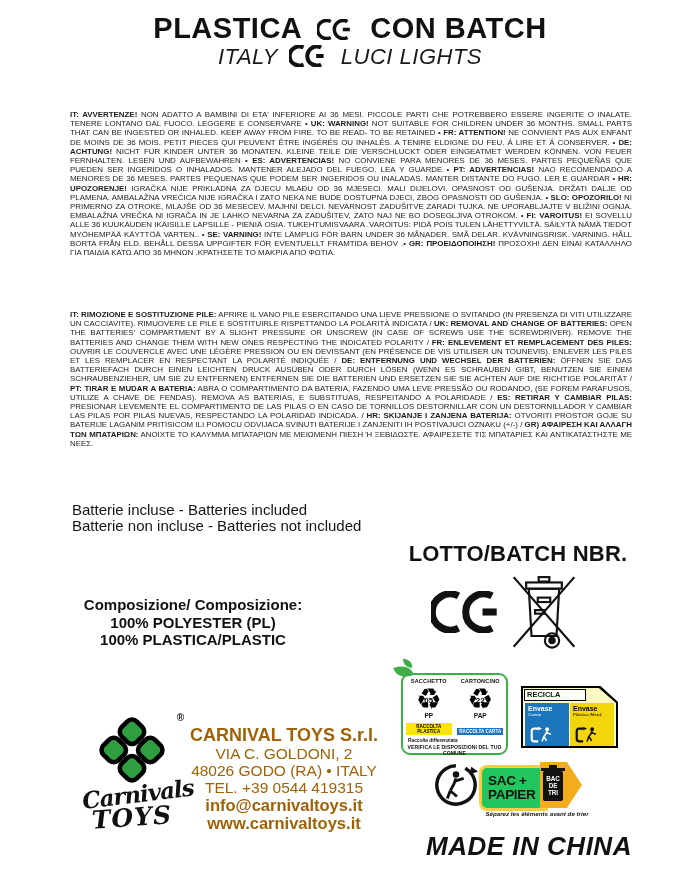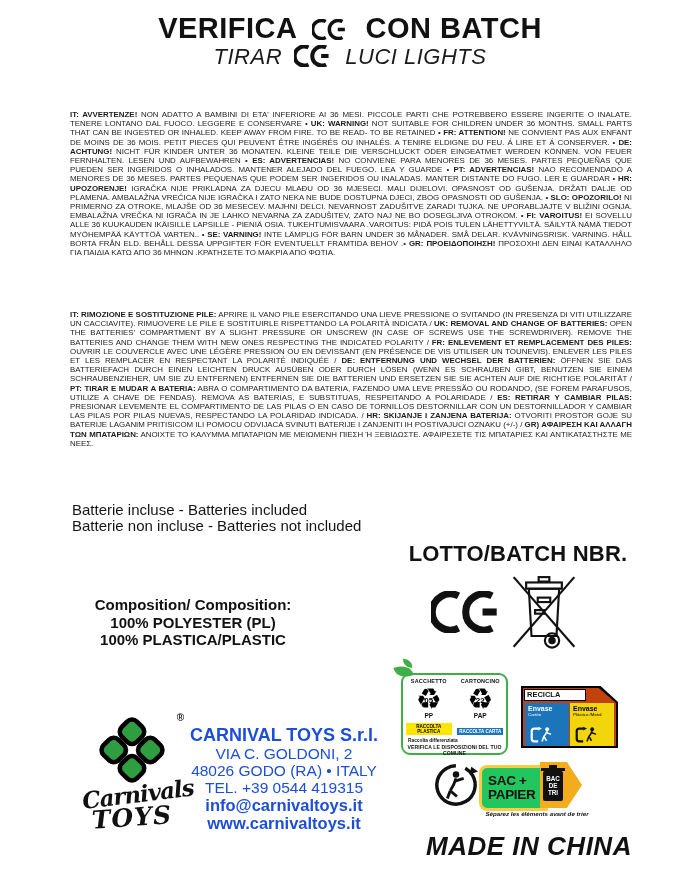--- a/index.html
+++ b/index.html
@@ -45,39 +45,39 @@
     font-size:8px;font-weight:bold;color:#000;}
   .mat-abbr{font-size:6.5px;font-weight:bold;margin-top:-2px;}
   .mat-label{display:inline-block;font-size:4.6px;font-weight:bold;padding:1px 2px;margin-top:1px;}
   .mat-label.yellow{background:var(--raccolta-plastica-bg,#ffe600);color:#000;}
   .mat-label.blue{background:var(--raccolta-carta-bg,#1c75bc);color:#fff;}
   .pack-note{font-size:4.8px;font-weight:bold;padding-left:5px;margin-top:1px;}
   .pack-footer{font-size:5.1px;font-weight:bold;text-align:center;margin-top:1px;letter-spacing:.1px;}
   
   .recicla-box{position:absolute;left:521px;top:686px;width:97px;height:62px;background:#000;
     clip-path:polygon(0 0,82% 0,100% 26%,100% 100%,0 100%);}
-  .recicla-inner{position:absolute;inset:2px;background:#c2410c;
+  .recicla-inner{position:absolute;inset:2px;background:#fef9c3;
     clip-path:polygon(0 0,81.5% 0,100% 26%,100% 100%,0 100%);}
   .recicla-head{position:absolute;left:1px;top:1px;width:58px;height:10px;border:1.5px solid #000;
     background:#fff;font-size:7.5px;font-weight:bold;line-height:10px;padding-left:2px;z-index:2;}
   .panel{position:absolute;top:15px;height:44px;width:44px;}
   .panel.blue{left:2px;background:var(--recicla-blue,#1b75bb);color:#fff;}
   .panel.yellow{left:47px;background:var(--recicla-yellow,#f2d50a);color:#000;}
   .panel .pt{font-size:7px;font-weight:bold;padding:2px 0 0 3px;}
   .panel .ps{font-size:4.4px;padding-left:3px;line-height:5px;}
   .panel svg{position:absolute;left:4px;bottom:3px;}
   
   .logo{position:absolute;left:82px;top:712px;width:100px;text-align:center;}
   .logo .reg{position:absolute;right:-2px;top:0;font-size:10px;font-weight:bold;}
   .brand-script{font-family:"DejaVu Serif",serif;font-style:italic;font-weight:bold;
     font-size:23px;line-height:22px;transform:rotate(-7deg);margin-top:-8px;letter-spacing:-1px;}
   .brand-word{font-family:"DejaVu Serif",serif;font-style:italic;font-weight:bold;
     font-size:25px;line-height:24px;transform:rotate(-4deg);letter-spacing:1px;}
   
-  .company{position:absolute;left:183px;top:726px;width:202px;text-align:center;color:#1d4ed8;}
+  .company{position:absolute;left:183px;top:726px;width:202px;text-align:center;color:#a16207;}
   .company .name{font-weight:bold;font-size:18px;line-height:19px;}
   .company .line{font-size:15.5px;line-height:17px;}
   .company .strong{font-weight:bold;font-size:16.5px;line-height:18px;}
   
   .triman-svg{position:absolute;left:433px;top:762px;}
   .sac-box{position:absolute;left:479px;top:765px;width:66px;height:40px;background:#22c55e;
     border:3px solid var(--sac-border,#f7ce43);border-radius:8px 0 0 8px;border-right:none;}
   .sac-text{font-weight:bold;font-size:13.5px;line-height:13.5px;padding:6px 0 0 6px;
     letter-spacing:-.3px;white-space:nowrap;}
   .bac-arrow{position:absolute;left:540px;top:762px;width:42px;height:46px;
@@ -93,30 +93,30 @@
   
   .madein{position:absolute;left:418px;top:831px;width:222px;text-align:center;
     font-weight:bold;font-style:italic;font-size:26px;letter-spacing:.5px;}
 </style>
 </head>
 <body>
 
 <div class="page">
 
   <div class="title1">
-    <span>VERIFICA</span>
+    <span>PLASTICA</span>
     <svg width="38" height="21" viewBox="0 0 118 64" aria-hidden="true">
       <path d="M42.7 7.1 A28 28 0 1 0 42.7 56.9" stroke="#111" stroke-width="11" fill="none"></path>
       <path d="M94.7 7.1 A28 28 0 1 0 94.7 56.9" stroke="#111" stroke-width="11" fill="none"></path>
       <line x1="80" y1="32" x2="102" y2="32" stroke="#111" stroke-width="11"></line>
     </svg>
     <span>CON BATCH</span>
   </div>
   <div class="title2">
-    <span>TIRAR</span>
+    <span>ITALY</span>
     <svg width="40" height="22" viewBox="0 0 118 64" aria-hidden="true">
       <path d="M42.7 7.1 A28 28 0 1 0 42.7 56.9" stroke="#111" stroke-width="12" fill="none"></path>
       <path d="M94.7 7.1 A28 28 0 1 0 94.7 56.9" stroke="#111" stroke-width="12" fill="none"></path>
       <line x1="80" y1="32" x2="102" y2="32" stroke="#111" stroke-width="12"></line>
     </svg>
     <span>LUCI LIGHTS</span>
   </div>
 
   <p class="warn" id="p1"><b>IT: AVVERTENZE!</b> NON ADATTO A BAMBINI DI ETA' INFERIORE AI 36 MESI. PICCOLE PARTI CHE POTREBBERO ESSERE INGERITE O INALATE. TENERE LONTANO DAL FUOCO. LEGGERE E CONSERVARE • <b>UK: WARNING!</b> NOT SUITABLE FOR CHILDREN UNDER 36 MONTHS. SMALL PARTS THAT CAN BE INGESTED OR INHALED. KEEP AWAY FROM FIRE. TO BE READ- TO BE RETAINED • <b>FR: ATTENTION!</b> NE CONVIENT PAS AUX ENFANT DE MOINS DE 36 MOIS. PETIT PIECES QUI PEUVENT ÊTRE INGÉRÉS OU INHALÉS. A TENIRE ELDIGNE DU FEU. Á LIRE ET Á CONSERVER. • <b>DE: ACHTUNG!</b> NICHT FÜR KINDER UNTER 36 MONATEN. KLEINE TEILE DIE VERSCHLUCKT ODER EINGEATMET WERDEN KÖNNEN. VON FEUER FERNHALTEN. LESEN UND AUFBEWAHREN • <b>ES: ADVERTENCIAS!</b> NO CONVIENE PARA MENORES DE 36 MESES. PARTES PEQUEÑAS QUE PUEDEN SER INGERIDOS O INHALADOS. MANTENER ALEJADO DEL FUEGO. LEA Y GUARDE • <b>PT: ADVERTENCIAS!</b> NAO RECOMENDADO A MENORES DE 36 MESES. PARTES PEQUENAS QUE PODEM SER INGERIDOS OU INALADAS. MANTER DISTANTE DO FUGO. LER E GUARDAR • <b>HR: UPOZORENJE!</b> IGRAČKA NIJE PRIKLADNA ZA DJECU MLAĐU OD 36 MJESECI. MALI DIJELOVI. OPASNOST OD GUŠENJA. DRŽATI DALJE OD PLAMENA. AMBALAŽNA VREĆICA NIJE IGRAČKA I ZATO NEKA NE BUDE DOSTUPNA DJECI, ZBOG OPASNOSTI OD GUŠENJA. • <b>SLO: OPOZORILO!</b> NI PRIMERNO ZA OTROKE, MLAJŠE OD 36 MESECEV. MAJHNI DELCI. NEVARNOST ZADUŠITVE ZARADI TUJKA. NE UPORABLJAJTE V BLIŽINI OGNJA. EMBALAŽNA VREČKA NI IGRAČA IN JE LAHKO NEVARNA ZA ZADUŠITEV, ZATO NAJ NE BO DOSEGLJIVA OTROKOM. • <b>FI: VAROITUS!</b> EI SOVELLU ALLE 36 KUUKAUDEN IKÄISILLE LAPSILLE - PIENIÄ OSIA. TUKEHTUMISVAARA .VAROITUS: PIDÄ POIS TULEN LÄHETTYVILTÄ. SÄILYTÄ NÄMÄ TIEDOT MYÖHEMPÄÄ KÄYTTÖÄ VARTEN.. • <b>SE: VARNING!</b> INTE LÄMPLIG FÖR BARN UNDER 36 MÅNADER. SMÅ DELAR. KVÄVNINGSRISK. VARNING. HÅLL BORTA FRÅN ELD. BEHÅLL DESSA UPPGIFTER FÖR EVENTUELLT FRAMTIDA BEHOV .• <b>GR: ΠΡΟΕΙΔΟΠΟΙΗΣΗ!</b> ΠΡΟΣΟΧΗ! ΔΕΝ ΕΙΝΑΙ ΚΑΤΑΛΛΗΛΟ ΓΙΑ ΠΑΙΔΙΑ ΚΑΤΩ ΑΠΟ 36 ΜΗΝΩΝ .ΚΡΑΤΗΣΕΤΕ ΤΟ ΜΑΚΡΙΑ ΑΠΟ ΦΩΤΙΑ.</p>
   <p class="warn" id="p2"><b>IT: RIMOZIONE E SOSTITUZIONE PILE:</b> APRIRE IL VANO PILE ESERCITANDO UNA LIEVE PRESSIONE O SVITANDO (IN PRESENZA DI VITI UTILIZZARE UN CACCIAVITE). RIMUOVERE LE PILE E SOSTITUIRLE RISPETTANDO LA POLARITÀ INDICATA / <b>UK: REMOVAL AND CHANGE OF BATTERIES:</b> OPEN THE BATTERIES' COMPARTMENT BY A SLIGHT PRESSURE OR UNSCREW (IN CASE OF SCREWS USE THE SCREWDRIVER). REMOVE THE BATTERIES AND CHANGE THEM WITH NEW ONES RESPECTING THE INDICATED POLARITY / <b>FR: ENLEVEMENT ET REMPLACEMENT DES PILES:</b> OUVRIR LE COUVERCLE AVEC UNE LÉGÈRE PRESSION OU EN DEVISSANT (EN PRÉSENCE DE VIS UTILISER UN TOUNEVIS). ENLEVER LES PILES ET LES REMPLACER EN RESPECTANT LA POLARITÉ INDIQUÉE / <b>DE: ENTFERNUNG UND WECHSEL DER BATTERIEN:</b> ÖFFNEN SIE DAS BATTERIEFACH DURCH EINEN LEICHTEN DRUCK AUSÜBEN ODER DURCH LÖSEN (WENN ES SCHRAUBEN GIBT, BENUTZEN SIE EINEM SCHRAUBENZIEHER, UM SIE ZU ENTFERNEN) ENTFERNEN SIE DIE BATTERIEN UND ERSETZEN SIE SIE ACHTEN AUF DIE RICHTIGE POLARITÄT / <b>PT: TIRAR E MUDAR A BATERIA:</b> ABRA O COMPARTIMENTO DA BATERIA, FAZENDO UMA LEVE PRESSÃO OU RODANDO, (SE FOREM PARAFUSOS, UTILIZE A CHAVE DE FENDAS). REMOVA AS BATERIAS, E SUBSTITUAS, RESPEITANDO A POLARIDADE / <b>ES: RETIRAR Y CAMBIAR PILAS:</b> PRESIONAR LEVEMENTE EL COMPARTIMENTO DE LAS PILAS O EN CASO DE TORNILLOS DESTORNILLAR CON UN DESTORNILLADOR Y CAMBIAR LAS PILAS POR PILAS NUEVAS, RESPECTANDO LA POLARIDAD INDICADA. / <b>HR: SKIJANJE I ZANJENA BATERIJA:</b> OTVORITI PROSTOR GOJE SU BATERIJE LAGANIM PRITISICOM ILI POMOCU ODVIJACA SVINUTI BATERIJE I ZANJENITI IH POSTIVAJUCI OZNAKU (+/-) / <b>GR) ΑΦΑΙΡΕΣΗ ΚΑΙ ΑΛΛΑΓΗ ΤΩΝ ΜΠΑΤΑΡΙΩΝ:</b> ΑΝΟΙΧΤΕ ΤΟ ΚΑΛΥΜΜΑ ΜΠΑΤΑΡΙΩΝ ΜΕ ΜΕΙΩΜΕΝΗ ΠΙΕΣΗ Ή ΞΕΒΙΔΩΣΤΕ. ΑΦΑΙΡΕΣΕΤΕ ΤΙΣ ΜΠΑΤΑΡΙΕΣ ΚΑΙ ΑΝΤΙΚΑΤΑΣΤΗΣΤΕ ΜΕ ΝΕΕΣ.</p>
@@ -142,21 +142,21 @@
       <rect x="17" y="14" width="40" height="7"></rect>
       <path d="M20 21 L54 21 L51 74 L23 74 Z"></path>
       <rect x="30" y="31" width="14" height="5"></rect>
       <rect x="27" y="45" width="10" height="4"></rect>
       <circle cx="46" cy="79" r="8"></circle>
       <circle cx="46" cy="79" r="3" fill="#111"></circle>
     </g>
   </svg>
 
   <div class="composition">
-    <div>Composition/ Composition:</div>
+    <div>Composizione/ Composizione:</div>
     <div>100% POLYESTER (PL)</div>
     <div>100% PLASTICA/PLASTIC</div>
   </div>
 
   <div class="green-box">
     <div class="leaf"></div>
     <div class="mat-cols">
       <div class="mat-col">
         <div class="mat-head">SACCHETTO</div>
         <div class="recycle-wrap">

